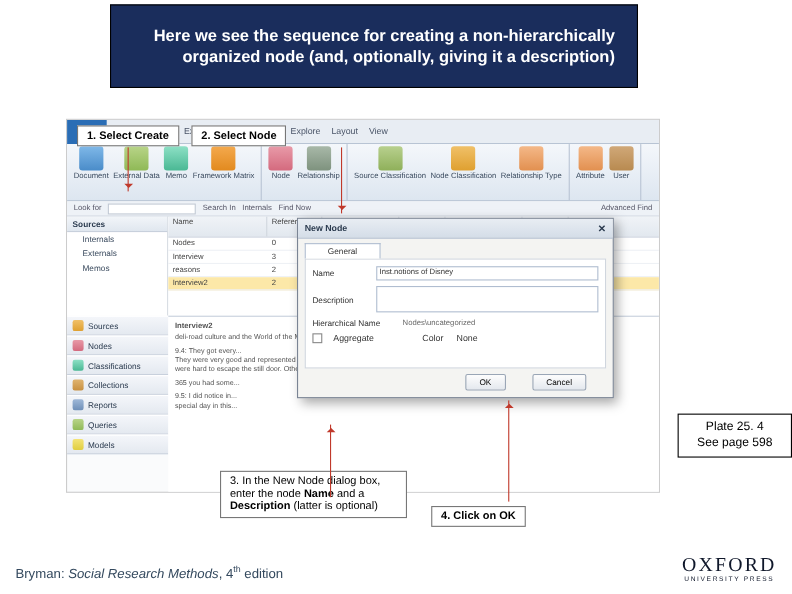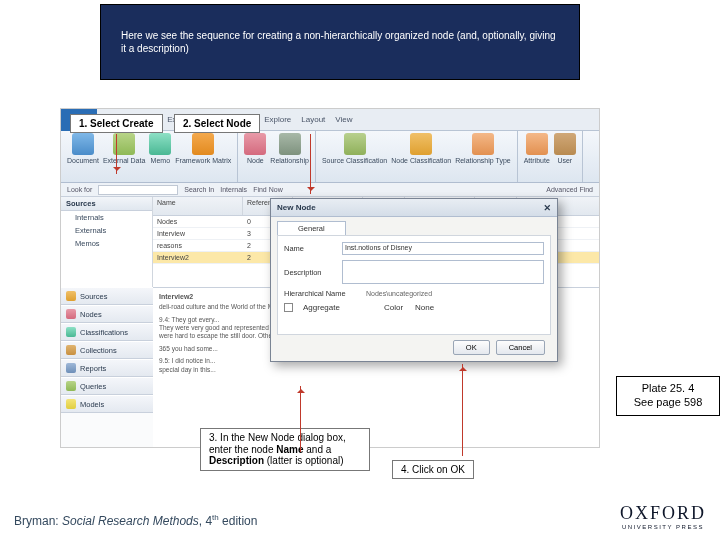--- a/index.html
+++ b/index.html
@@ -1,25 +1,25 @@
 <!DOCTYPE html>
 <html><head>
 <meta charset="utf-8">
 <style>
 *{box-sizing:border-box;margin:0;padding:0}
 body{width:720px;height:540px;font-family:Arial,Helvetica,sans-serif;background:#fff;position:relative;overflow:hidden}
 .header-box{position:absolute;left:100px;top:4px;width:480px;height:76px;background:#1a2d5c;border:1px solid #000;display:flex;align-items:center;justify-content:center;padding:8px 20px}
-.header-box .txt{color:#fff;font-size:10px;font-weight:normal;text-align:left;line-height:1.3}
+.header-box .txt{color:#fff;font-size:15px;font-weight:bold;text-align:right;line-height:1.3}
 .screenshot{position:absolute;left:60px;top:108px;width:540px;height:340px;border:1px solid #ccc;background:#fafbfc}
 .callout{position:absolute;background:#fff;border:1px solid #777;padding:3px 8px;font-size:10px;font-weight:bold;white-space:nowrap}
 .callout1{left:70px;top:114px}
 .callout2{left:174px;top:114px}
 .callout3{left:200px;top:428px;white-space:normal;width:170px;font-weight:normal;line-height:1.15}
 .callout3 b{font-weight:bold}
-.callout4{left:392px;top:460px;font-weight:normal}
+.callout4{left:392px;top:460px;font-weight:bold}
 .plate-box{position:absolute;right:0;top:376px;width:104px;height:40px;border:1px solid #000;background:#fff;display:flex;flex-direction:column;align-items:center;justify-content:center;font-size:11px;line-height:1.25}
 .footer{position:absolute;left:14px;bottom:12px;font-size:12px;color:#34495e}
 .footer i{font-style:italic}
 .footer sup{font-size:8px}
 .oxford{position:absolute;right:14px;bottom:10px;text-align:center;color:#0f172a}
 .oxford .logo{font-family:"Times New Roman",serif;font-size:18px;letter-spacing:2px}
 .oxford .sub{font-size:6px;letter-spacing:1.5px}
 
 
 .ribbon-file{position:absolute;left:0;top:0;width:36px;height:22px;background:#2a6db5;border-radius:0 0 6px 0}
@@ -64,21 +64,21 @@
 .dialog{position:absolute;left:270px;top:198px;width:288px;height:164px;background:#f4f4f2;border:1px solid #7a8494;box-shadow:4px 4px 10px rgba(0,0,0,0.35);font-size:8px;color:#333}
 .dlg-title{height:18px;background:linear-gradient(#e8edf3,#d4dde8);border-bottom:1px solid #b0bdd0;padding:2px 6px;font-weight:bold;color:#2a3a4e;display:flex;justify-content:space-between;align-items:center}
 .dlg-tab{display:inline-block;background:#fff;border:1px solid #b0bdd0;border-bottom:none;padding:2px 20px;margin:4px 0 0 6px;font-size:7.5px}
 .dlg-body{background:#fff;margin:0 6px 6px 6px;border:1px solid #d0d6de;padding:6px;height:100px}
 .fld{display:flex;align-items:center;margin-bottom:5px;gap:6px}
 .fld label{width:52px;font-size:7.5px}
 .fld .inp{flex:1;height:13px;border:1px solid #b0bdd0;background:#fff}
 .fld .ta{flex:1;height:24px;border:1px solid #b0bdd0;background:#fff}
 .fld .ro{flex:1;font-size:7px;color:#666}
 .chk{width:9px;height:9px;border:1px solid #888;display:inline-block;margin-right:4px}
-.dlg-btns{position:absolute;right:12px;bottom:6px;display:flex;gap:6px}
+.dlg-btns{position:absolute;right:24px;bottom:6px;display:flex;gap:24px}
 .dlg-btns button{font-size:7.5px;padding:2px 12px;background:linear-gradient(#fdfdfd,#e4e8ee);border:1px solid #9aa6b6;border-radius:2px}
 .arrow{position:absolute;width:1px;background:#c0392b}
 .arrow::after{content:"";position:absolute;bottom:-1px;left:-3px;border:4px solid transparent;border-top-color:#c0392b}
 .arrow.up::after{top:-1px;bottom:auto;border-top-color:transparent;border-bottom-color:#c0392b}
 .ar1{left:116px;top:134px;height:40px}
 .ar2{left:310px;top:134px;height:60px}
 .ar3{left:300px;top:386px;height:66px}
 .ar4{left:462px;top:364px;height:92px}
 .ar3.up,.ar4.up{}
 </style>

